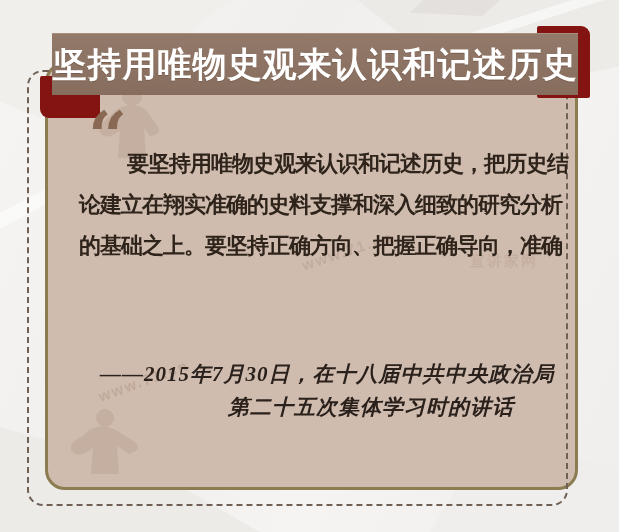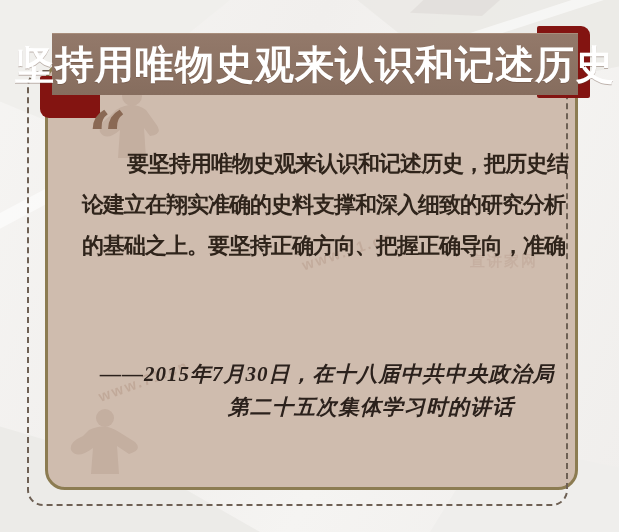--- a/index.html
+++ b/index.html
@@ -28,33 +28,33 @@
   }
   .red-corner{position:absolute;background:#831411;z-index:4;}
   .red-tr{left:537px;top:26px;width:53px;height:72px;border-radius:2px 9px 2px 2px;}
   .red-bl{left:40px;top:76px;width:60px;height:42px;border-radius:2px 2px 2px 9px;}
   .banner-bar{
     position:absolute;left:52px;top:33px;width:526px;height:62px;z-index:5;
     background:linear-gradient(#93796a,#866d5e);border-top:1px solid #a88e7c;box-sizing:border-box;
     display:flex;align-items:center;justify-content:center;
   }
   .banner-title{
-    color:#ffffff;font-weight:800;font-size:39px;letter-spacing:1px;white-space:nowrap;
+    color:#ffffff;font-weight:800;font-size:34px;letter-spacing:1px;white-space:nowrap;
     font-family:"Liberation Sans",sans-serif;text-shadow:0 1px 0 rgba(90,60,45,.35);
   }
 
   .content{position:absolute;left:0;top:0;width:619px;height:532px;z-index:6;}
   .open-quote{
     position:absolute;left:88px;top:96px;height:80px;
     font-family:"DejaVu Serif",serif;font-size:68px;font-weight:bold;color:#8a6954;line-height:80px;
   }
   .quote-block{position:absolute;left:79px;top:143px;width:486px;}
   .qline{
     white-space:nowrap;font-size:22px;font-weight:700;letter-spacing:-1px;
-    color:#2f241b;line-height:41px;font-family:"Liberation Sans",sans-serif;text-align:right;
+    color:#2f241b;line-height:41px;font-family:"Liberation Sans",sans-serif;
   }
   .qline.indent{text-indent:48px;}
   .close-quote{
     font-family:"DejaVu Serif",serif;font-size:42px;font-weight:bold;color:#8a6954;
     line-height:0;vertical-align:-4px;letter-spacing:0;margin-left:3px;
   }
   .attribution{position:absolute;left:100px;top:358px;width:452px;text-align:right;}
   .attr-line{
     font-family:"Liberation Serif",serif;font-style:italic;font-weight:700;
     font-size:21px;color:#2b211c;line-height:33px;white-space:nowrap;letter-spacing:1px;

